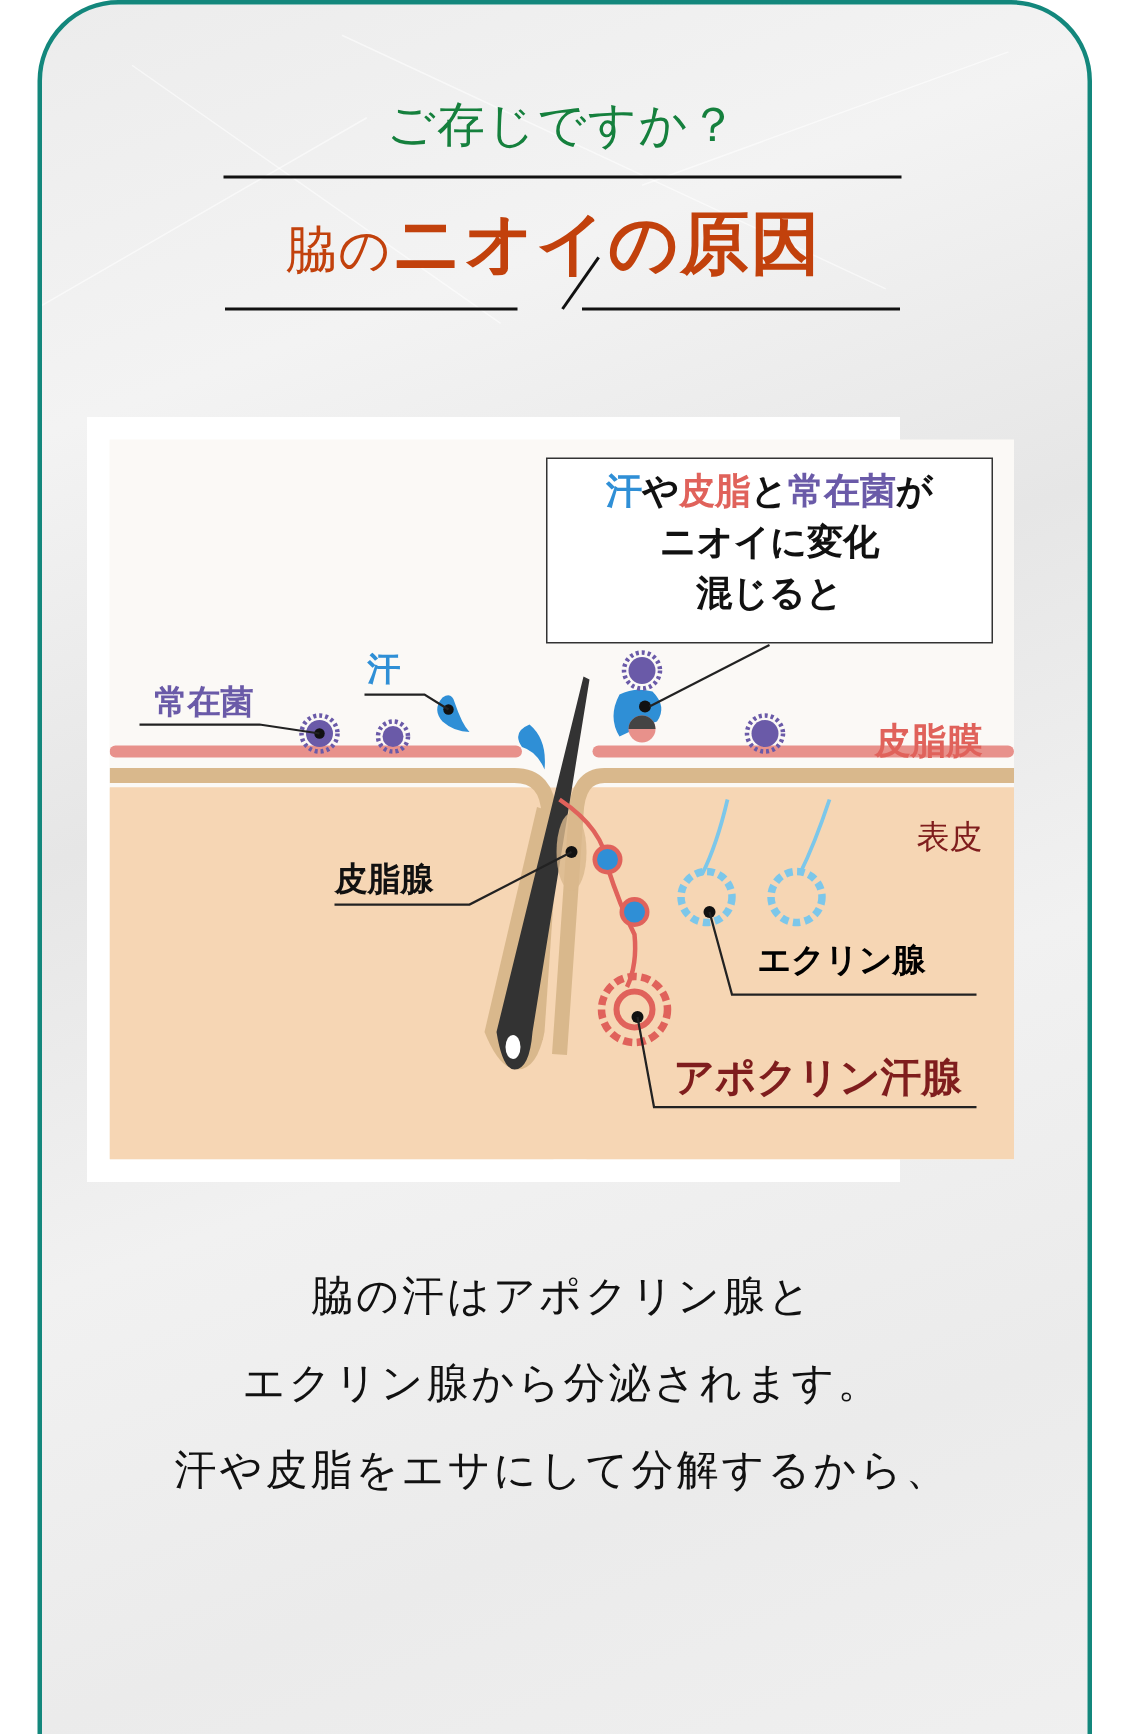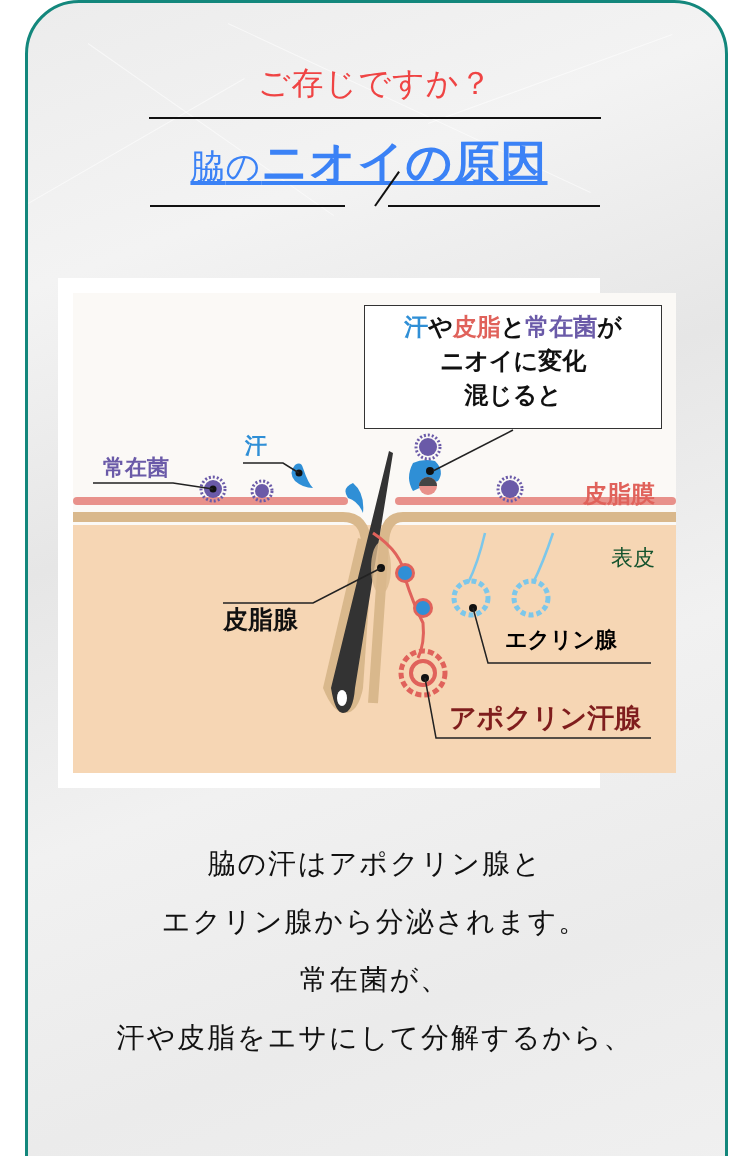--- a/index.html
+++ b/index.html
@@ -11,26 +11,26 @@
   }
   .card {
     position: absolute; left: 25px; top: 0; width: 697px; height: 1180px;
     border: 3px solid #13877c; border-radius: 54px 54px 0 0;
     background: linear-gradient(160deg, #ececec 0%, #f3f3f3 20%, #e6e6e6 40%, #f1f1f1 60%, #ebebeb 80%, #f0f0f0 100%);
     overflow: hidden;
   }
   .scratch { position: absolute; background: rgba(255,255,255,0.55); height: 1px; transform-origin: left center; }
   .eyebrow {
     position: absolute; left: 0; right: 0; top: 62px; text-align: center;
-    font-size: 32px; color: #ef4444; letter-spacing: 1px;
+    font-size: 32px; color: #15803d; letter-spacing: 1px;
   }
   .rule { position: absolute; height: 2px; background: #111; }
   .title {
     position: absolute; left: 0; right: 12px; top: 132px; text-align: center;
-    font-size: 46px; color: #3b82f6; font-weight: bold; letter-spacing: 1px; text-decoration: underline;
+    font-size: 46px; color: #c2410c; font-weight: bold; letter-spacing: 1px;
   }
   .title .small { font-size: 34px; font-weight: normal; }
   .slash { position: absolute; left: 375px; top: 205px; width: 42px; height: 2px; background: #111; transform: rotate(-55deg); transform-origin: left center; }
   .diagram-frame {
     position: absolute; left: 58px; top: 278px; width: 542px; height: 510px; background: #ffffff;
   }
   .diagram { position: absolute; left: 15px; top: 15px; width: 603px; height: 480px; background: #fbf9f6; overflow: hidden; }
   .label { position: absolute; font-family: "DejaVu Sans", "Liberation Sans", sans-serif; font-weight: bold; white-space: nowrap; }
   .callout {
     position: absolute; left: 291px; top: 12px; width: 298px; height: 124px;
@@ -136,25 +136,24 @@
       <div>
         <span style="color:#2f8fd6">汗</span><span>や</span><span style="color:#e0625b">皮脂</span><span>と</span><span style="color:#6a5aa8">常在菌</span><span>が</span>
       </div>
       <div>ニオイに変化</div>
       <div>混じると</div>
     </div>
 
     <div class="label" style="left:30px;top:160px;font-size:22px;color:#6a5aa8;">常在菌</div>
     <div class="label" style="left:172px;top:138px;font-size:22px;color:#2f8fd6;">汗</div>
     <div class="label" style="left:510px;top:185px;font-size:24px;color:#e0625b;">皮脂膜</div>
-    <div class="label" style="left:538px;top:250px;font-size:22px;color:#14532d;font-weight:normal;">表皮</div>
-    <div class="label" style="left:150px;top:278px;font-size:25px;color:#111;margin-top:32px;">皮脂腺</div>
+    <div class="label" style="left:538px;top:250px;font-size:22px;color:#7f1d1d;font-weight:normal;">表皮</div>
+    <div class="label" style="left:150px;top:278px;font-size:22px;color:#111;">皮脂腺</div>
     <div class="label" style="left:432px;top:332px;font-size:22px;color:#000000;">エクリン腺</div>
     <div class="label" style="left:376px;top:407px;font-size:27px;color:#7f1d1d;">アポクリン汗腺</div>
   </div>
 </div>
 
 <div class="body-text">
   <div>脇の汗はアポクリン腺と</div>
   <div>エクリン腺から分泌されます。</div>
-  <div>常在菌が、</div>
   <div>汗や皮脂をエサにして分解するから、</div>
 </div>
 
 </body></html>

